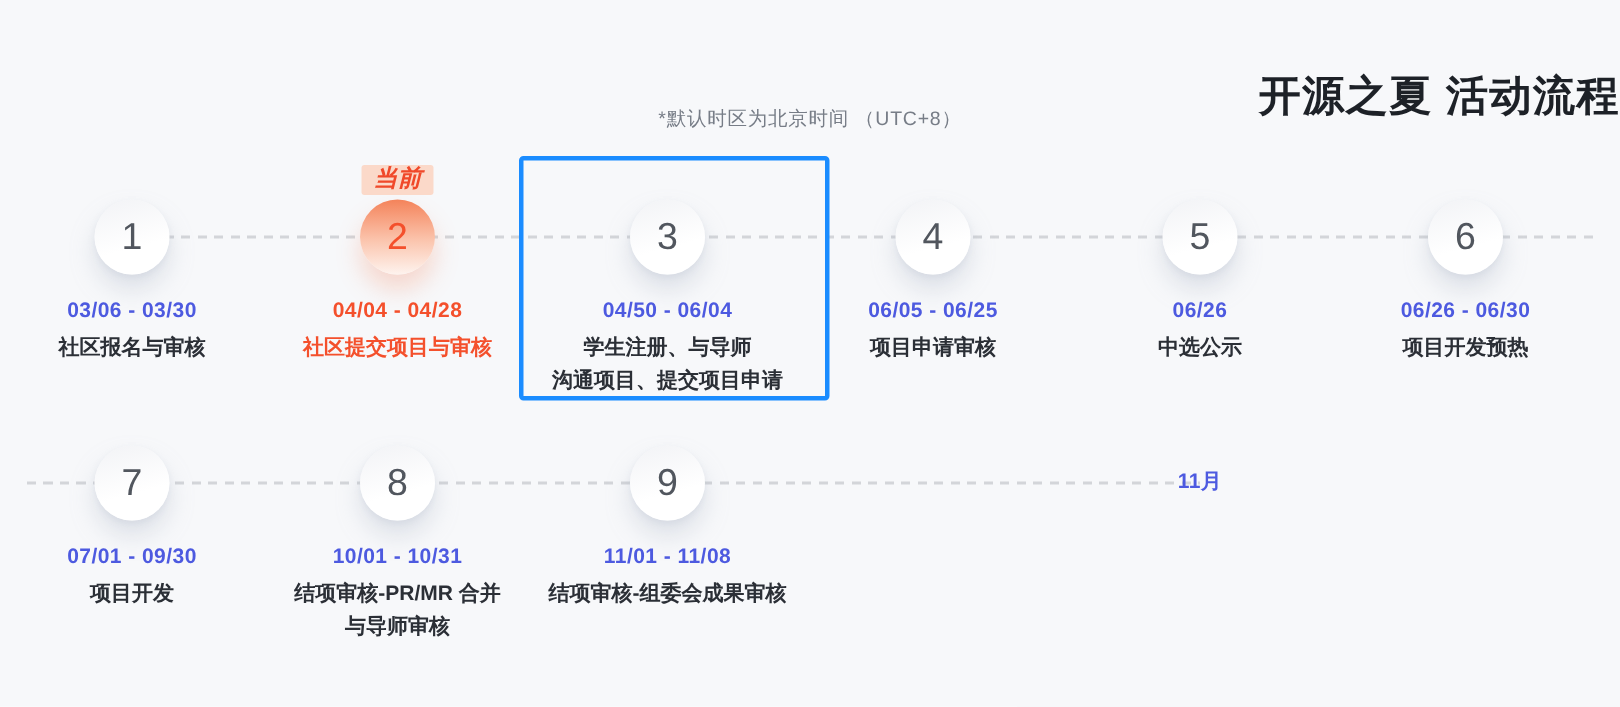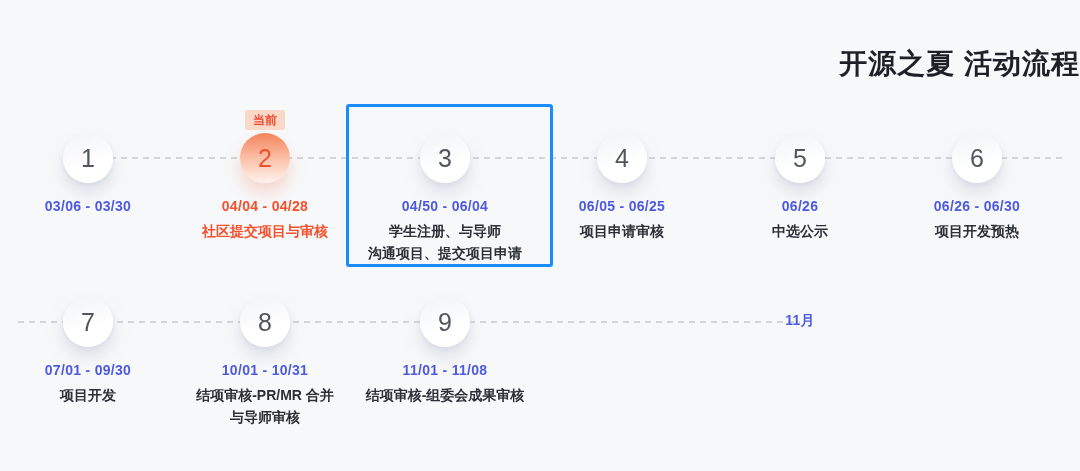--- a/index.html
+++ b/index.html
@@ -68,53 +68,55 @@
   }
   .step.current .circle{
     background:linear-gradient(180deg,#f4835a 0%,#fbc5ae 55%,#fef3ee 100%);
     box-shadow:0 10px 16px rgba(244,131,90,.28);
     color:var(--current-orange);
     font-weight:500;
   }
   .badge{
     position:absolute;top:-23px;left:50%;transform:translateX(-50%);
     background:var(--badge-bg);color:#f0492a;
-    font-size:12px;font-weight:600;
+    font-size:16px;font-weight:600;
     padding:2px 8px;border-radius:2px;
-    line-height:16px;white-space:nowrap;
+    line-height:16px;white-space:nowrap;font-style:italic;
   }
   .date{
     margin-top:15px;
     font-size:14px;font-weight:700;color:var(--accent-blue);
     letter-spacing:.3px;
   }
   .label{
     margin-top:6px;
     font-size:14px;font-weight:600;color:var(--text-dark);
     line-height:22px;white-space:pre-line;
   }
   .step.current .date,.step.current .label{color:var(--current-orange);}
 </style>
 </head>
 <body>
 
 <div class="stage">
 
   <h1 class="page-title">开源之夏 活动流程</h1>
+  <div class="page-subtitle">*默认时区为北京时间 （UTC+8）</div>
 
   <div class="connector top"></div>
   <div class="connector bottom"></div>
 
   <div class="highlight-box"></div>
 
   <div class="step row1 c1">
     <div class="circle">
         <span>1</span>
       </div>
     <div class="date">03/06 - 03/30</div>
+    <div class="label">社区报名与审核</div>
   </div>
 
   <div class="step row1 c2 current">
     <div class="circle">
       <div class="badge">当前</div>
       <span>2</span>
     </div>
     <div class="date">04/04 - 04/28</div>
     <div class="label">社区提交项目与审核</div>
   </div>

